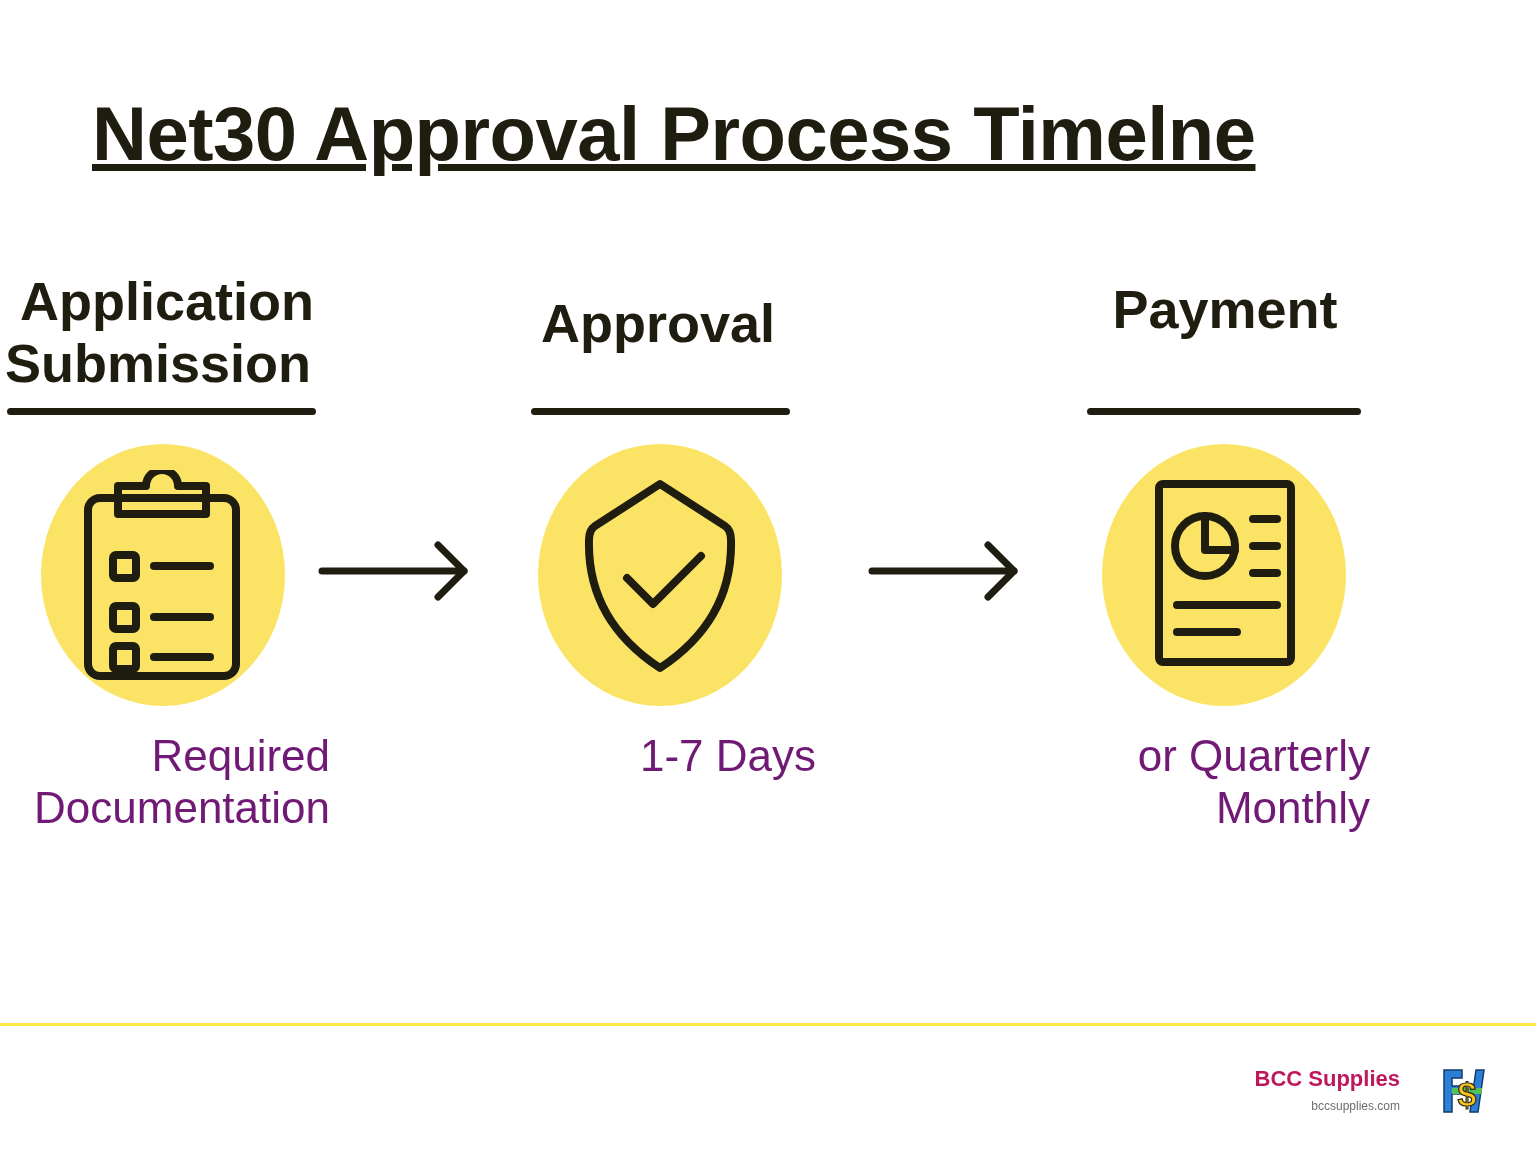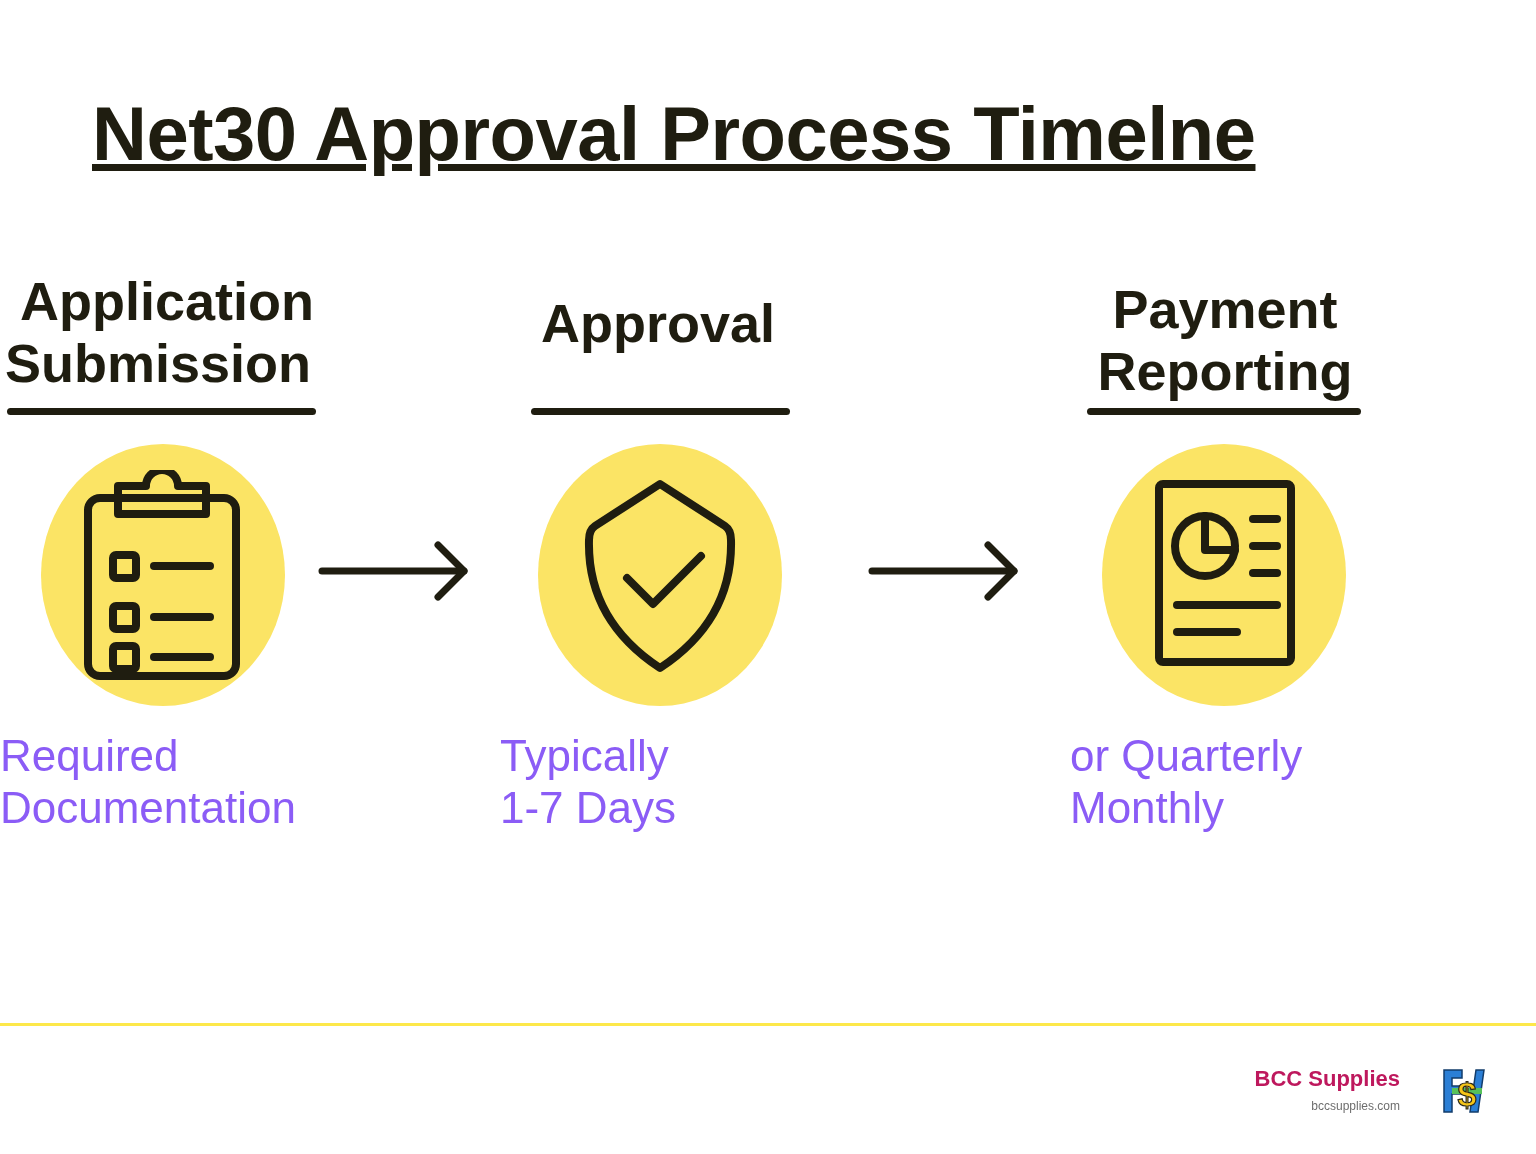--- a/index.html
+++ b/index.html
@@ -15,21 +15,21 @@
     .step-heading {
       font-size: 54px; font-weight: bold; line-height: 62px; color: #1f1d10; white-space: nowrap;
     }
     .rule { position: absolute; height: 7px; background: #1f1d10; border-radius: 4px; }
     .circle {
       position: absolute; width: 244px; height: 262px; border-radius: 50%; background: #fbe465;
       display: flex; align-items: center; justify-content: center;
     }
     .circle svg { width: 170px; height: 210px; }
     .caption {
-      position: absolute; font-size: 44px; line-height: 52px; text-align: left; color: #8b5cf6; white-space: nowrap;
+      position: absolute; font-size: 44px; line-height: 52px; text-align: right; color: #701a75; white-space: nowrap;
     }
     .arrow { position: absolute; }
     .footer-line { position: absolute; left: 0; top: 1023px; width: 1536px; height: 3px; background: #fde84a; }
     .brand-name { position: absolute; right: 136px; top: 1066px; font-size: 22px; font-weight: bold; color: #be185d; white-space: nowrap; }
     .brand-url { position: absolute; right: 136px; top: 1099px; font-size: 12px; color: #6e6e6e; white-space: nowrap; }
     .logo { position: absolute; left: 1442px; top: 1066px; width: 50px; height: 50px; }
   </style>
 </head>
 <body>
 
@@ -66,32 +66,30 @@
   <div class="step-heading">Approval</div>
 </div>
 <div class="rule" style="left:531px; top:408px; width:259px;"></div>
 <div class="circle" style="left:538px; top:444px;">
   <svg viewBox="0 0 170 210" fill="none" stroke="#1f1d10" stroke-width="8" stroke-linecap="round" stroke-linejoin="round">
     <path d="M85 14 L150 56 Q156 60 156 70 Q158 150 85 198 Q12 150 14 70 Q14 60 20 56 Z"></path>
     <polyline points="52,108 78,134 126,86"></polyline>
   </svg>
 </div>
 <div class="caption" style="left:500px; top:730px; width:316px;">
-  <div>Typically</div>
   <div>1-7 Days</div>
 </div>
 
 <svg class="arrow" style="left:866px; top:540px;" width="156" height="62" viewBox="0 0 156 62" fill="none" stroke="#1f1d10" stroke-width="7" stroke-linecap="round" stroke-linejoin="round">
   <line x1="6" y1="31" x2="148" y2="31"></line>
   <polyline points="122,5 148,31 122,57"></polyline>
 </svg>
 
 <div class="step" style="left:1070px; top:270px; width:310px;margin-top:8px;">
   <div class="step-heading">Payment</div>
-  <div class="step-heading">Reporting</div>
 </div>
 <div class="rule" style="left:1087px; top:408px; width:274px;"></div>
 <div class="circle" style="left:1102px; top:444px;">
   <svg viewBox="0 0 170 210" fill="none" stroke="#1f1d10" stroke-width="8" stroke-linecap="round" stroke-linejoin="round">
     <rect x="20" y="14" width="132" height="178" rx="4"></rect>
     <circle cx="66" cy="76" r="30"></circle>
     <polyline points="66,46 66,80 96,80"></polyline>
     <line x1="114" y1="49" x2="138" y2="49"></line>
     <line x1="114" y1="76" x2="138" y2="76"></line>
     <line x1="114" y1="103" x2="138" y2="103"></line>

